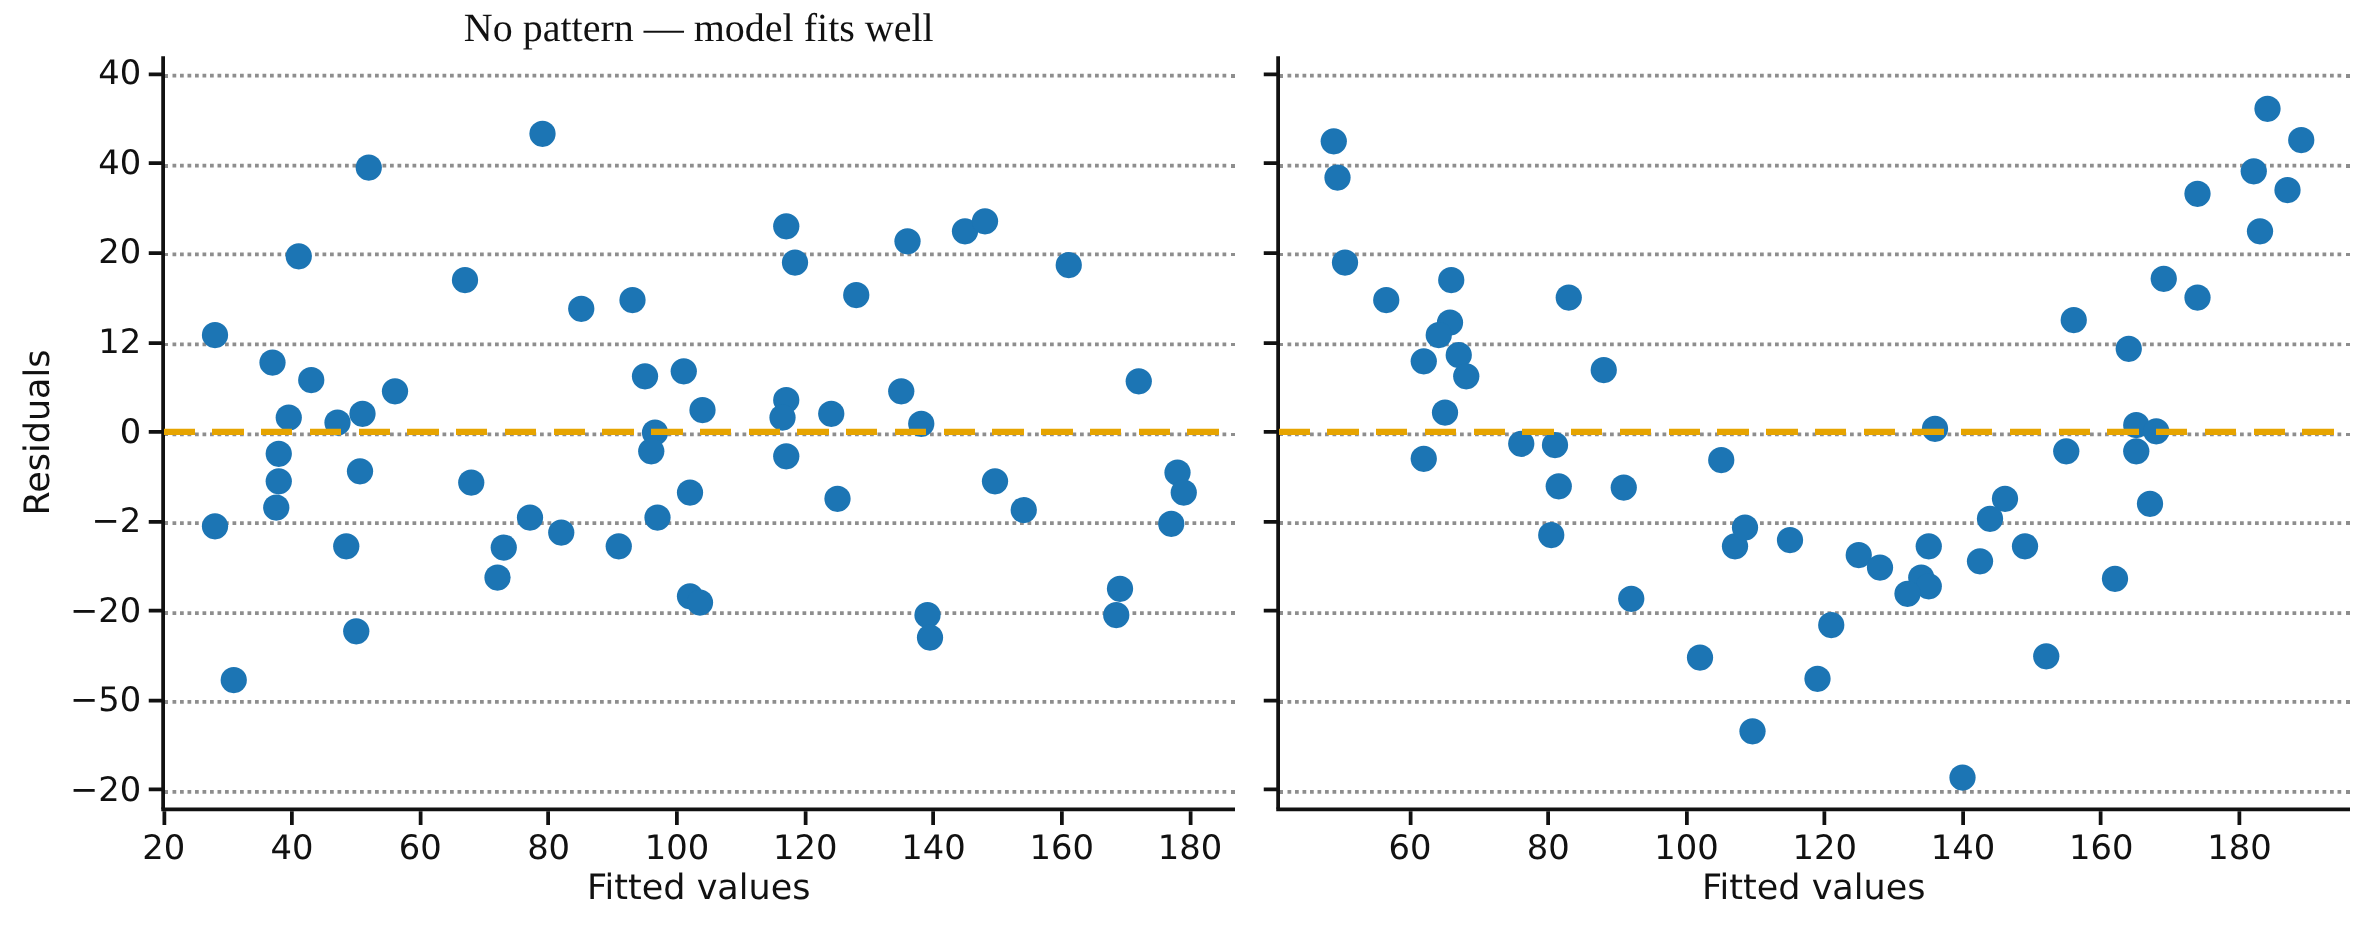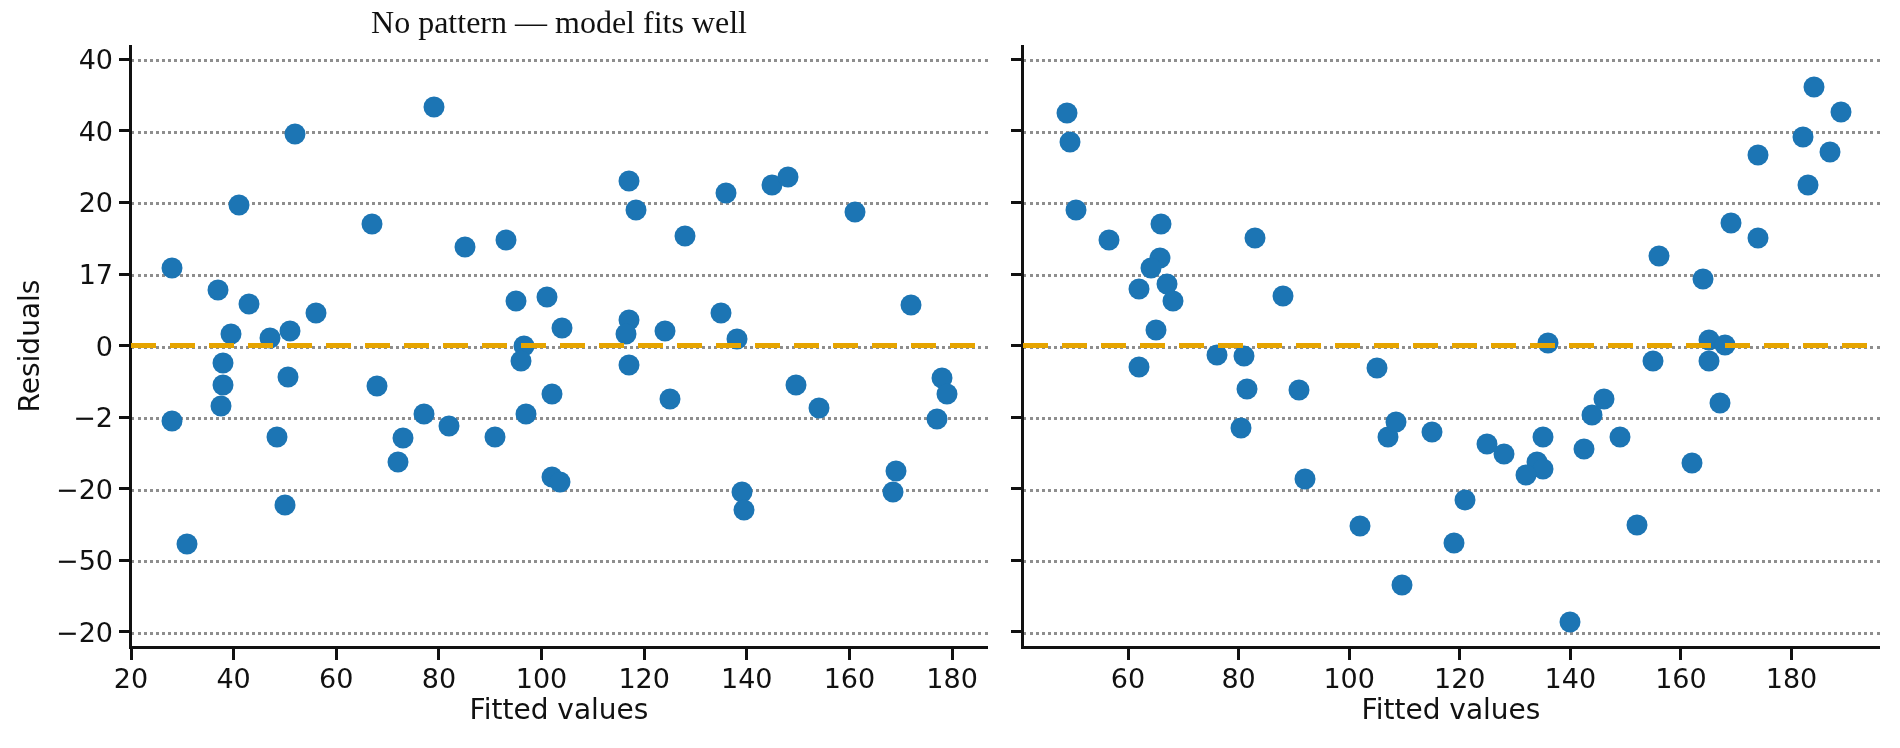--- a/index.html
+++ b/index.html
@@ -70,21 +70,21 @@
       <div class="ytick-mark" style="left: -12px; top: 12.8163px;"></div>
       <div class="ytick-label" style="left: -98px; top: 14.3163px;">40</div>
       <div class="gridline" style="top: 85.8977px; border-top-color: rgb(142, 142, 142);"></div>
       <div class="ytick-mark" style="left: -12px; top: 84.3977px;"></div>
       <div class="ytick-label" style="left: -98px; top: 85.8977px;">40</div>
       <div class="gridline" style="top: 157.479px; border-top-color: rgb(142, 142, 142);"></div>
       <div class="ytick-mark" style="left: -12px; top: 155.979px;"></div>
       <div class="ytick-label" style="left: -98px; top: 157.479px;">20</div>
       <div class="gridline" style="top: 229.061px; border-top-color: rgb(142, 142, 142);"></div>
       <div class="ytick-mark" style="left: -12px; top: 227.561px;"></div>
-      <div class="ytick-label" style="left: -98px; top: 229.061px;">17</div>
+      <div class="ytick-label" style="left: -98px; top: 229.061px;">12</div>
       <div class="gridline" style="top: 300.642px; border-top-color: rgb(142, 142, 142);"></div>
       <div class="ytick-mark" style="left: -12px; top: 299.142px;"></div>
       <div class="ytick-label" style="left: -98px; top: 300.642px;">0</div>
       <div class="gridline" style="top: 372.224px; border-top-color: rgb(142, 142, 142);"></div>
       <div class="ytick-mark" style="left: -12px; top: 370.724px;"></div>
       <div class="ytick-label" style="left: -98px; top: 372.224px;">−2</div>
       <div class="gridline" style="top: 443.805px; border-top-color: rgb(142, 142, 142);"></div>
       <div class="ytick-mark" style="left: -12px; top: 442.305px;"></div>
       <div class="ytick-label" style="left: -98px; top: 443.805px;">−20</div>
       <div class="gridline" style="top: 515.386px; border-top-color: rgb(142, 142, 142);"></div>

